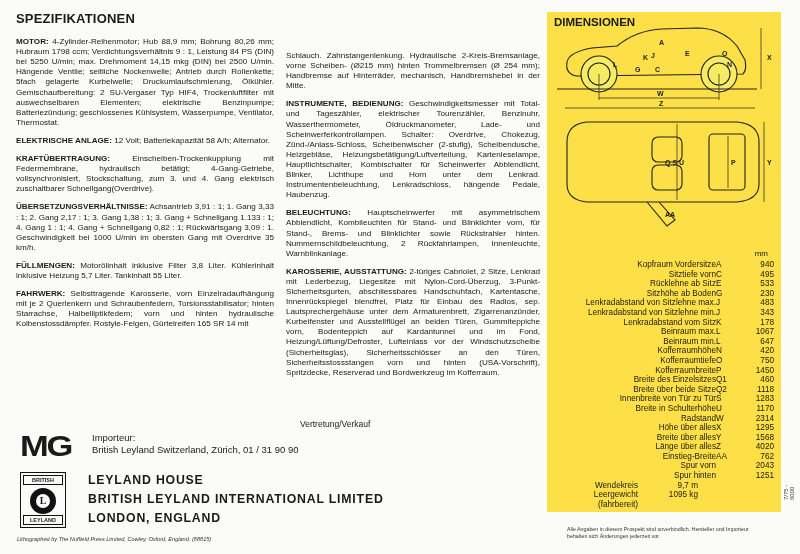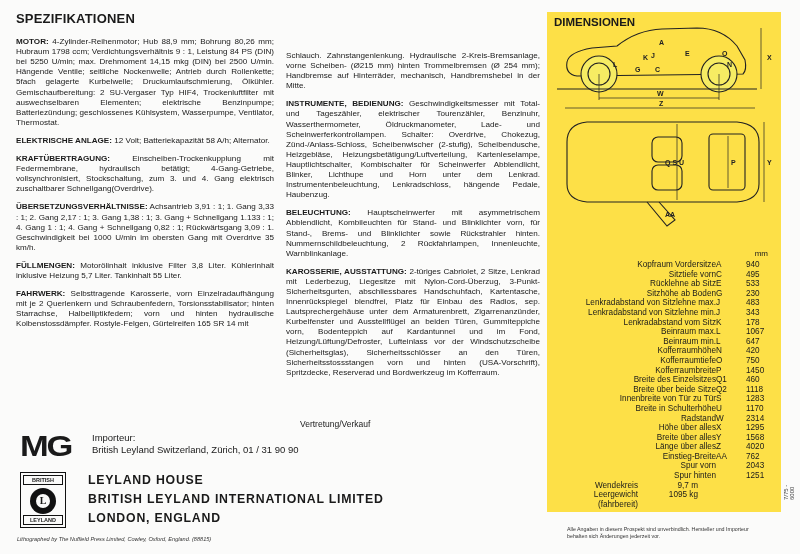--- a/index.html
+++ b/index.html
@@ -19,21 +19,21 @@
   #dims {
     position: absolute; left: 547px; top: 12px; width: 234px; height: 500px;
     background: #fde047;
   }
   #dims .dtitle { position: absolute; left: 7px; top: 4px; font-size: 11.5px; font-weight: bold; }
   #car-svg { position: absolute; left: 0; top: 0; }
   #dim-table { position: absolute; left: 7px; top: 248px; width: 220px; font-size: 8.2px; line-height: 9.6px; }
   .drow { display: flex; }
   .drow .dl { flex: 1; text-align: right; }
   .drow .dc { width: 30px; text-align: left; }
-  .drow .dv { width: 28px; }
+  .drow .dv { width: 28px; text-align: right; }
   .drow.special .dl { flex: 1; }
   .drow.special .dsv { width: 60px; text-align: right; margin-right: 76px; }
   #dims-unit { position: absolute; right: 13px; top: 237px; font-size: 8px; }
   #disclaimer { position: absolute; left: 567px; top: 526px; width: 200px; font-size: 5.3px; line-height: 6.5px; color: #333; }
   #code { position: absolute; left: 783px; top: 500px; font-size: 6px; transform: rotate(-90deg); transform-origin: left top; color: #444; }
   
   #mg-logo { position: absolute; left: 20px; top: 429px; font-size: 30px; font-weight: bold; letter-spacing: -2px; font-family: "Liberation Sans", sans-serif; transform: scaleX(1.15); transform-origin: left; }
   #importer { position: absolute; left: 92px; top: 432px; font-size: 9.5px; line-height: 12px; }
   #vertretung { position: absolute; left: 300px; top: 419px; font-size: 8.5px; }
   #bl-badge { position: absolute; left: 20px; top: 472px; width: 46px; height: 56px; border: 1.5px solid #111; box-sizing: border-box; }

